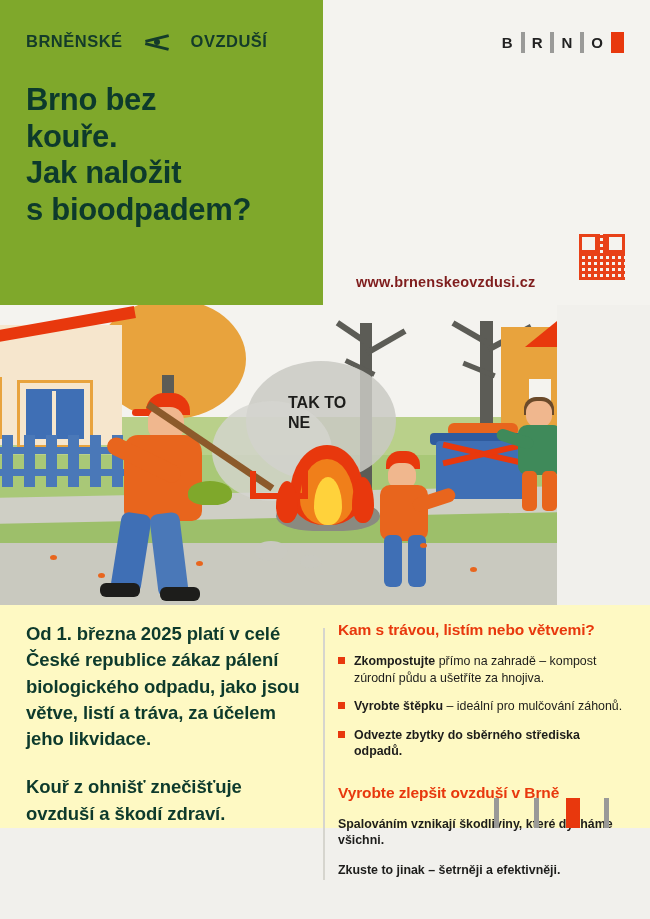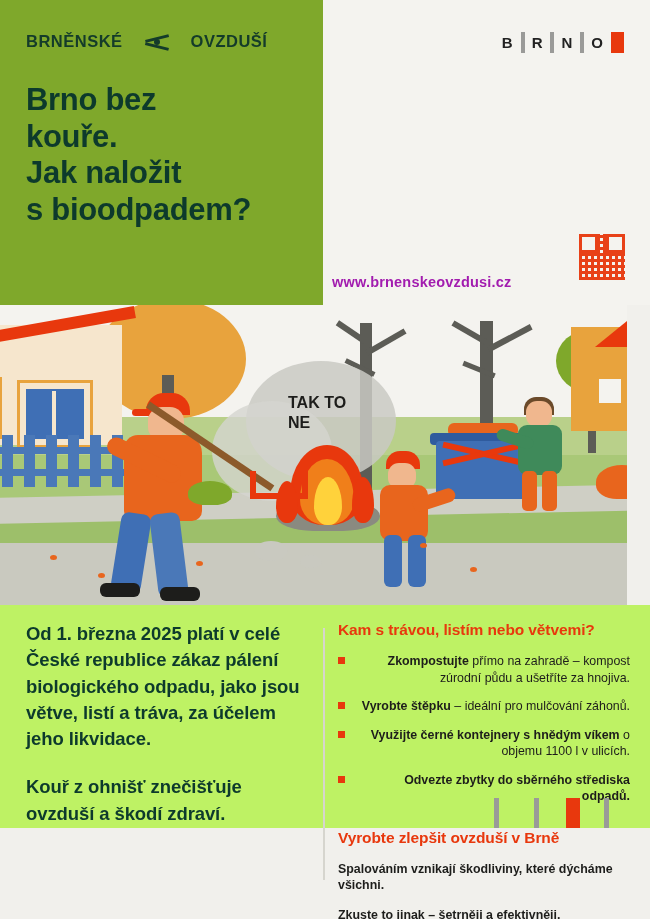--- a/index.html
+++ b/index.html
@@ -98,22 +98,22 @@
     background: #9a9a98;
   }
   .brno-logo .bar.red {
     width: 13px;
     background: #e8380d;
   }
 
   
   .url {
     position: absolute;
-    left: 332px; top: 274px;
-    color: #a21caf;
+    left: 356px; top: 274px;
+    color: #7f1d1d;
     font-weight: bold;
     font-size: 14.5px;
     letter-spacing: 0.2px;
   }
   .qr {
     position: absolute;
     right: 25px; top: 234px;
     width: 46px; height: 46px;
     background:
       repeating-linear-gradient(90deg, #e8380d 0 3px, transparent 3px 6px),
@@ -128,21 +128,21 @@
     border: 3px solid #e8380d;
     background: #f4f3ef;
   }
   .qr::before { left: 0; top: 0; }
   .qr::after  { right: 0; top: 0; }
 
   
   .illus {
     position: absolute;
     left: 0; top: 305px;
-    width: 627px; height: 300px;
+    width: 557px; height: 300px;
     overflow: hidden;
     background: #cfe0ac;
   }
   .sky { position:absolute; left:0; top:0; width:650px; height:150px; background:#f4f3ef; }
   .hill-far {
     position:absolute; left:0; top:112px; width:650px; height:60px;
     background:#b9d08a;
   }
   .grass {
     position:absolute; left:0; top:150px; width:650px; height:150px;
@@ -273,21 +273,21 @@
 
   .bush { position:absolute; border-radius:50% 50% 40% 40%; }
   .stone { position:absolute; background:#c9c9c0; border-radius:50%; }
   .leaf { position:absolute; width:7px; height:5px; background:#e8651d; border-radius:50%;}
 
   
   .bottom {
     position: absolute;
     left: 0; top: 605px;
     width: 650px; height: 223px;
-    background: #bef264;
+    background: #fef9c3;
   }
   .divider-v {
     position:absolute; left:323px; top:628px; width:1.5px; height:252px;
     background:#d6d5ce;
   }
   .left-copy {
     position: absolute;
     left: 26px; top: 16px;
     width: 286px;
     color: #0d3a2c;
@@ -312,21 +312,20 @@
     letter-spacing: -0.1px;
   }
   .rc-list { list-style:none; margin:0 0 24px 0; padding:0; }
   .rc-list li {
     position: relative;
     padding-left: 16px;
     margin-bottom: 12px;
     font-size: 12.4px;
     line-height: 1.33;
     color: #1d1d1b;
-    text-align: right;
   }
   .rc-list li::before {
     content: "";
     position: absolute;
     left: 0; top: 4px;
     width: 7px; height: 7px;
     background: #e8380d;
   }
   .rc-list li b { font-weight: bold; }
   .rc-para {
@@ -511,23 +510,20 @@
     <div class="right-copy">
       <p class="rc-heading">Kam s trávou, listím nebo větvemi?</p>
       <ul class="rc-list">
         <li>
           <b>Zkompostujte</b><span> přímo na zahradě – kompost zúrodní půdu a ušetříte za hnojiva.</span>
         </li>
         <li>
           <b>Vyrobte štěpku</b><span> – ideální pro mulčování záhonů.</span>
         </li>
         <li>
-          <b>Využijte černé kontejnery s hnědým víkem</b><span> o objemu 1100 l v ulicích.</span>
-        </li>
-        <li>
           <b>Odvezte zbytky do sběrného střediska odpadů.</b><span></span>
         </li>
       </ul>
 
       <p class="rc-heading rc-heading2">Vyrobte zlepšit ovzduší v Brně</p>
       <p class="rc-para">Spalováním vznikají škodliviny, které dýcháme všichni.</p>
       <p class="rc-para">Zkuste to jinak – šetrněji a efektivněji.</p>
     </div>
 
     <div class="bottom-bars">

